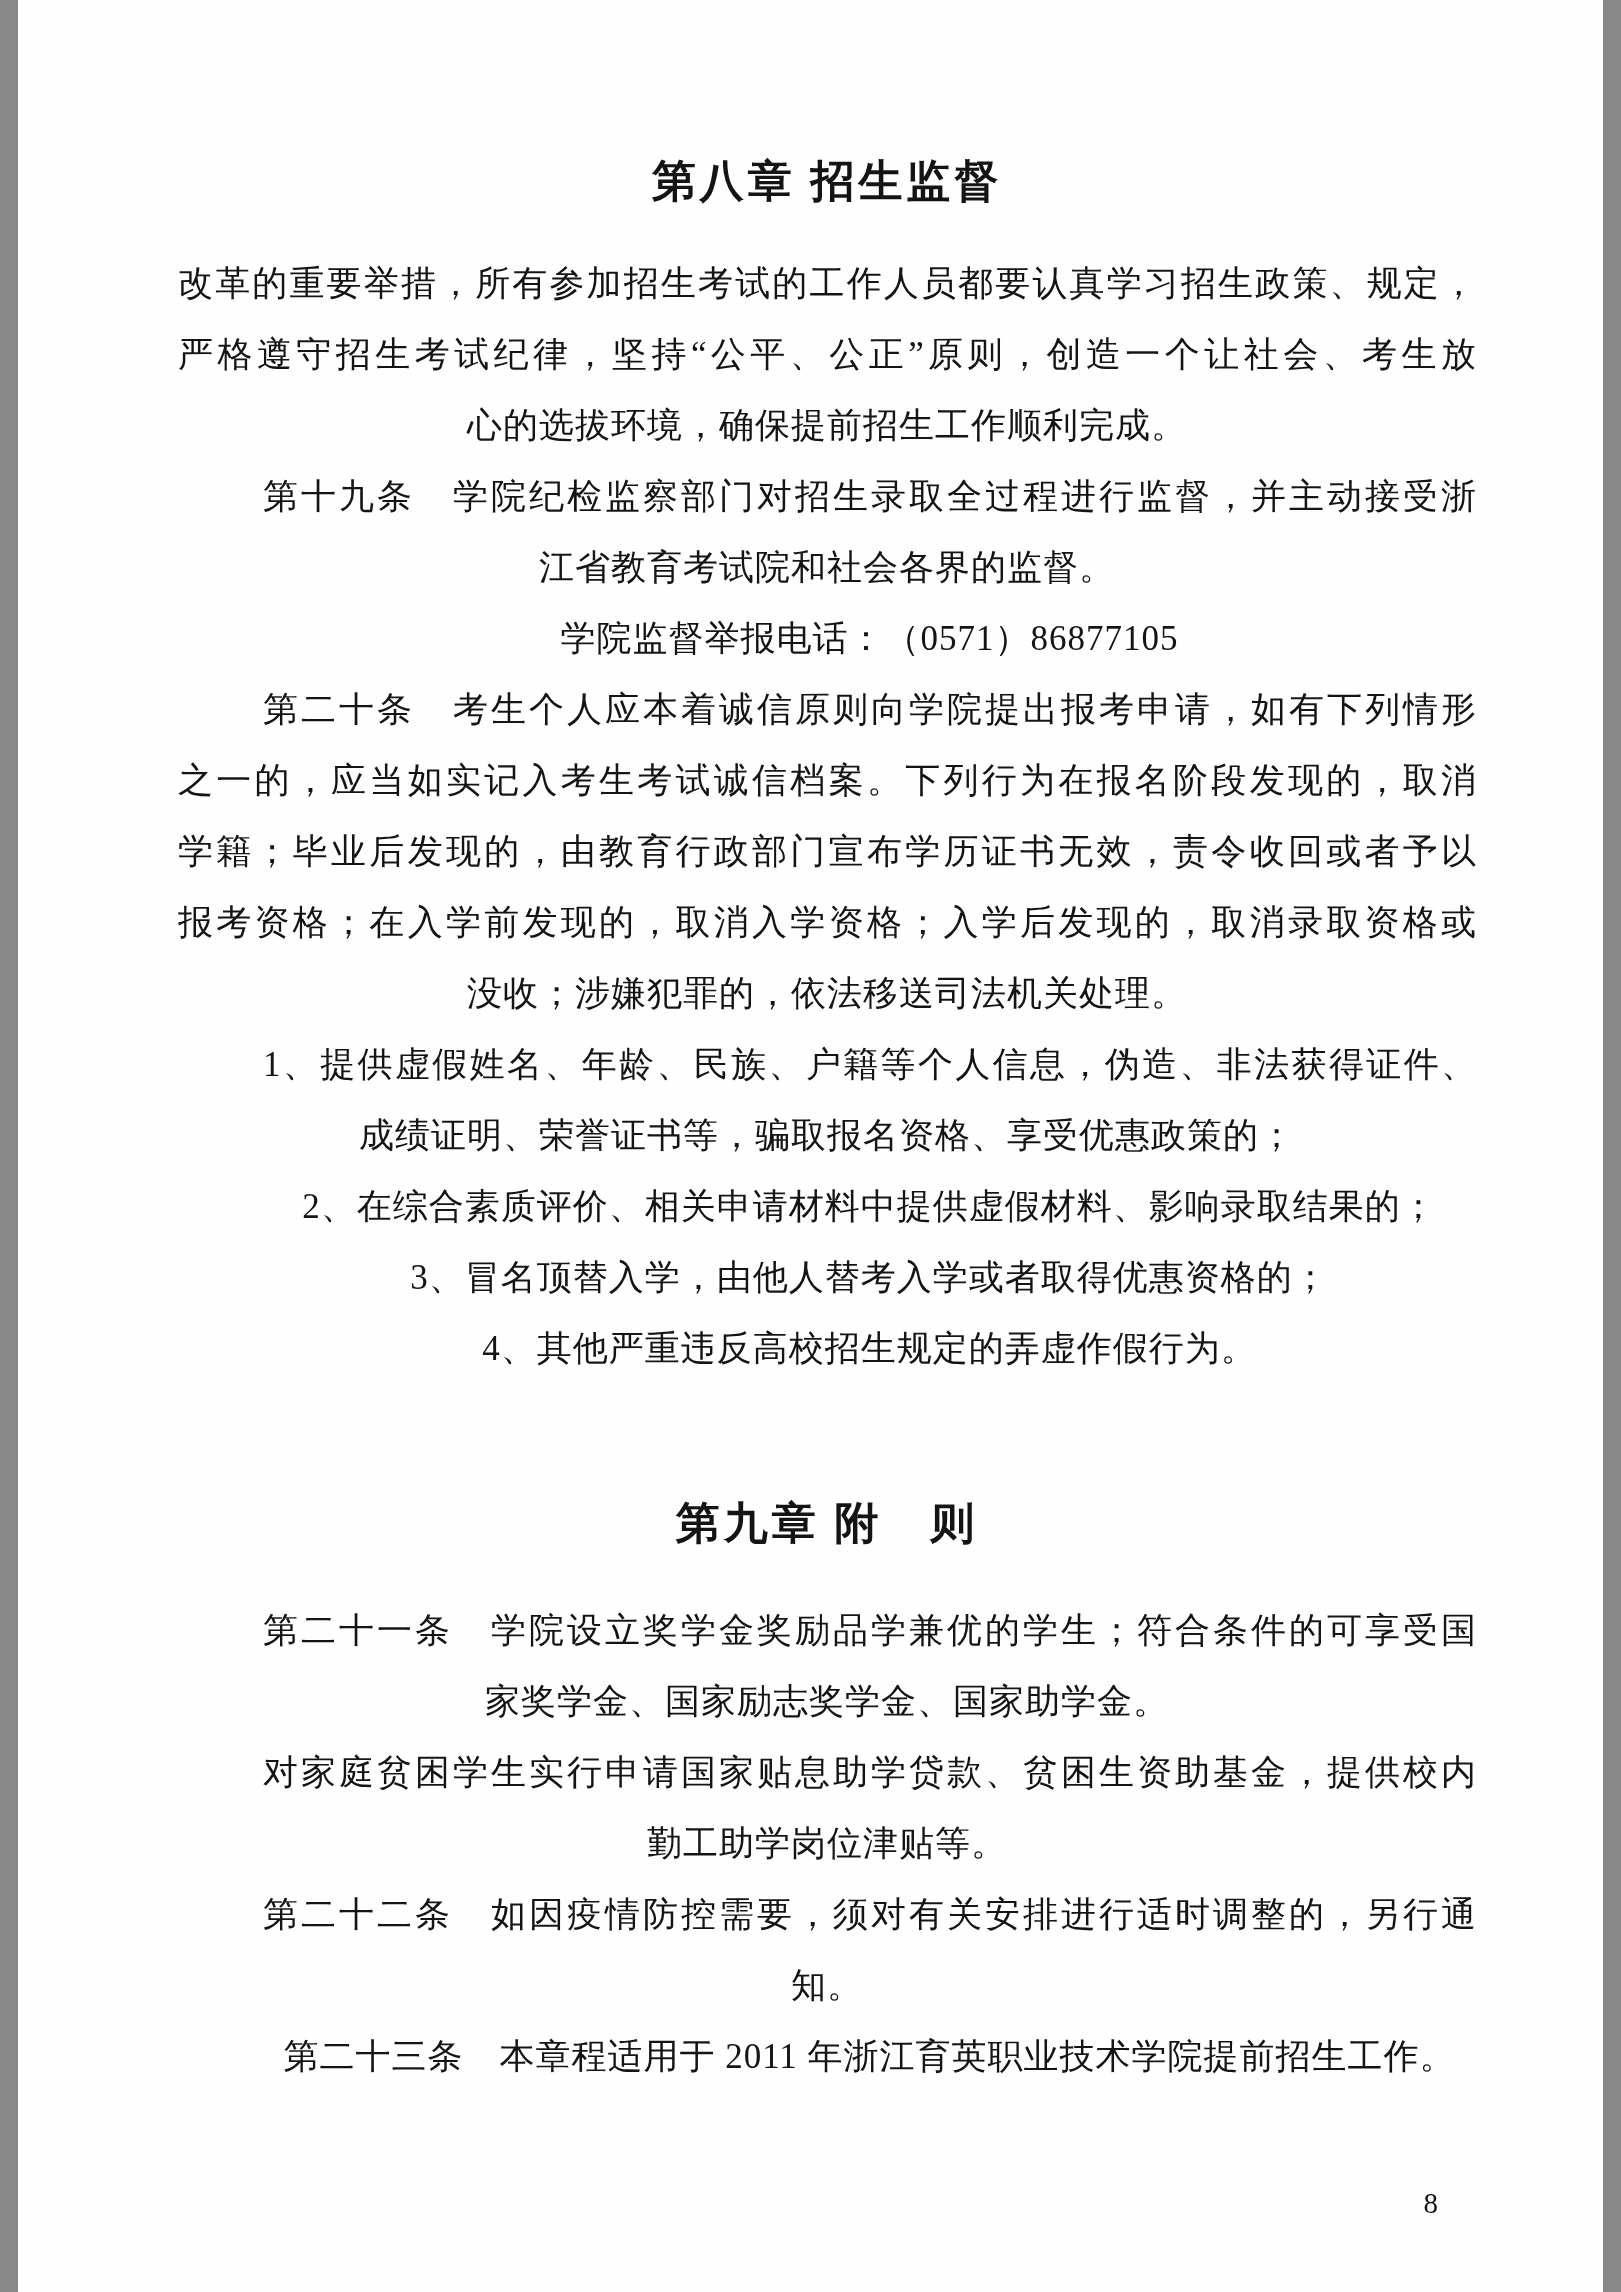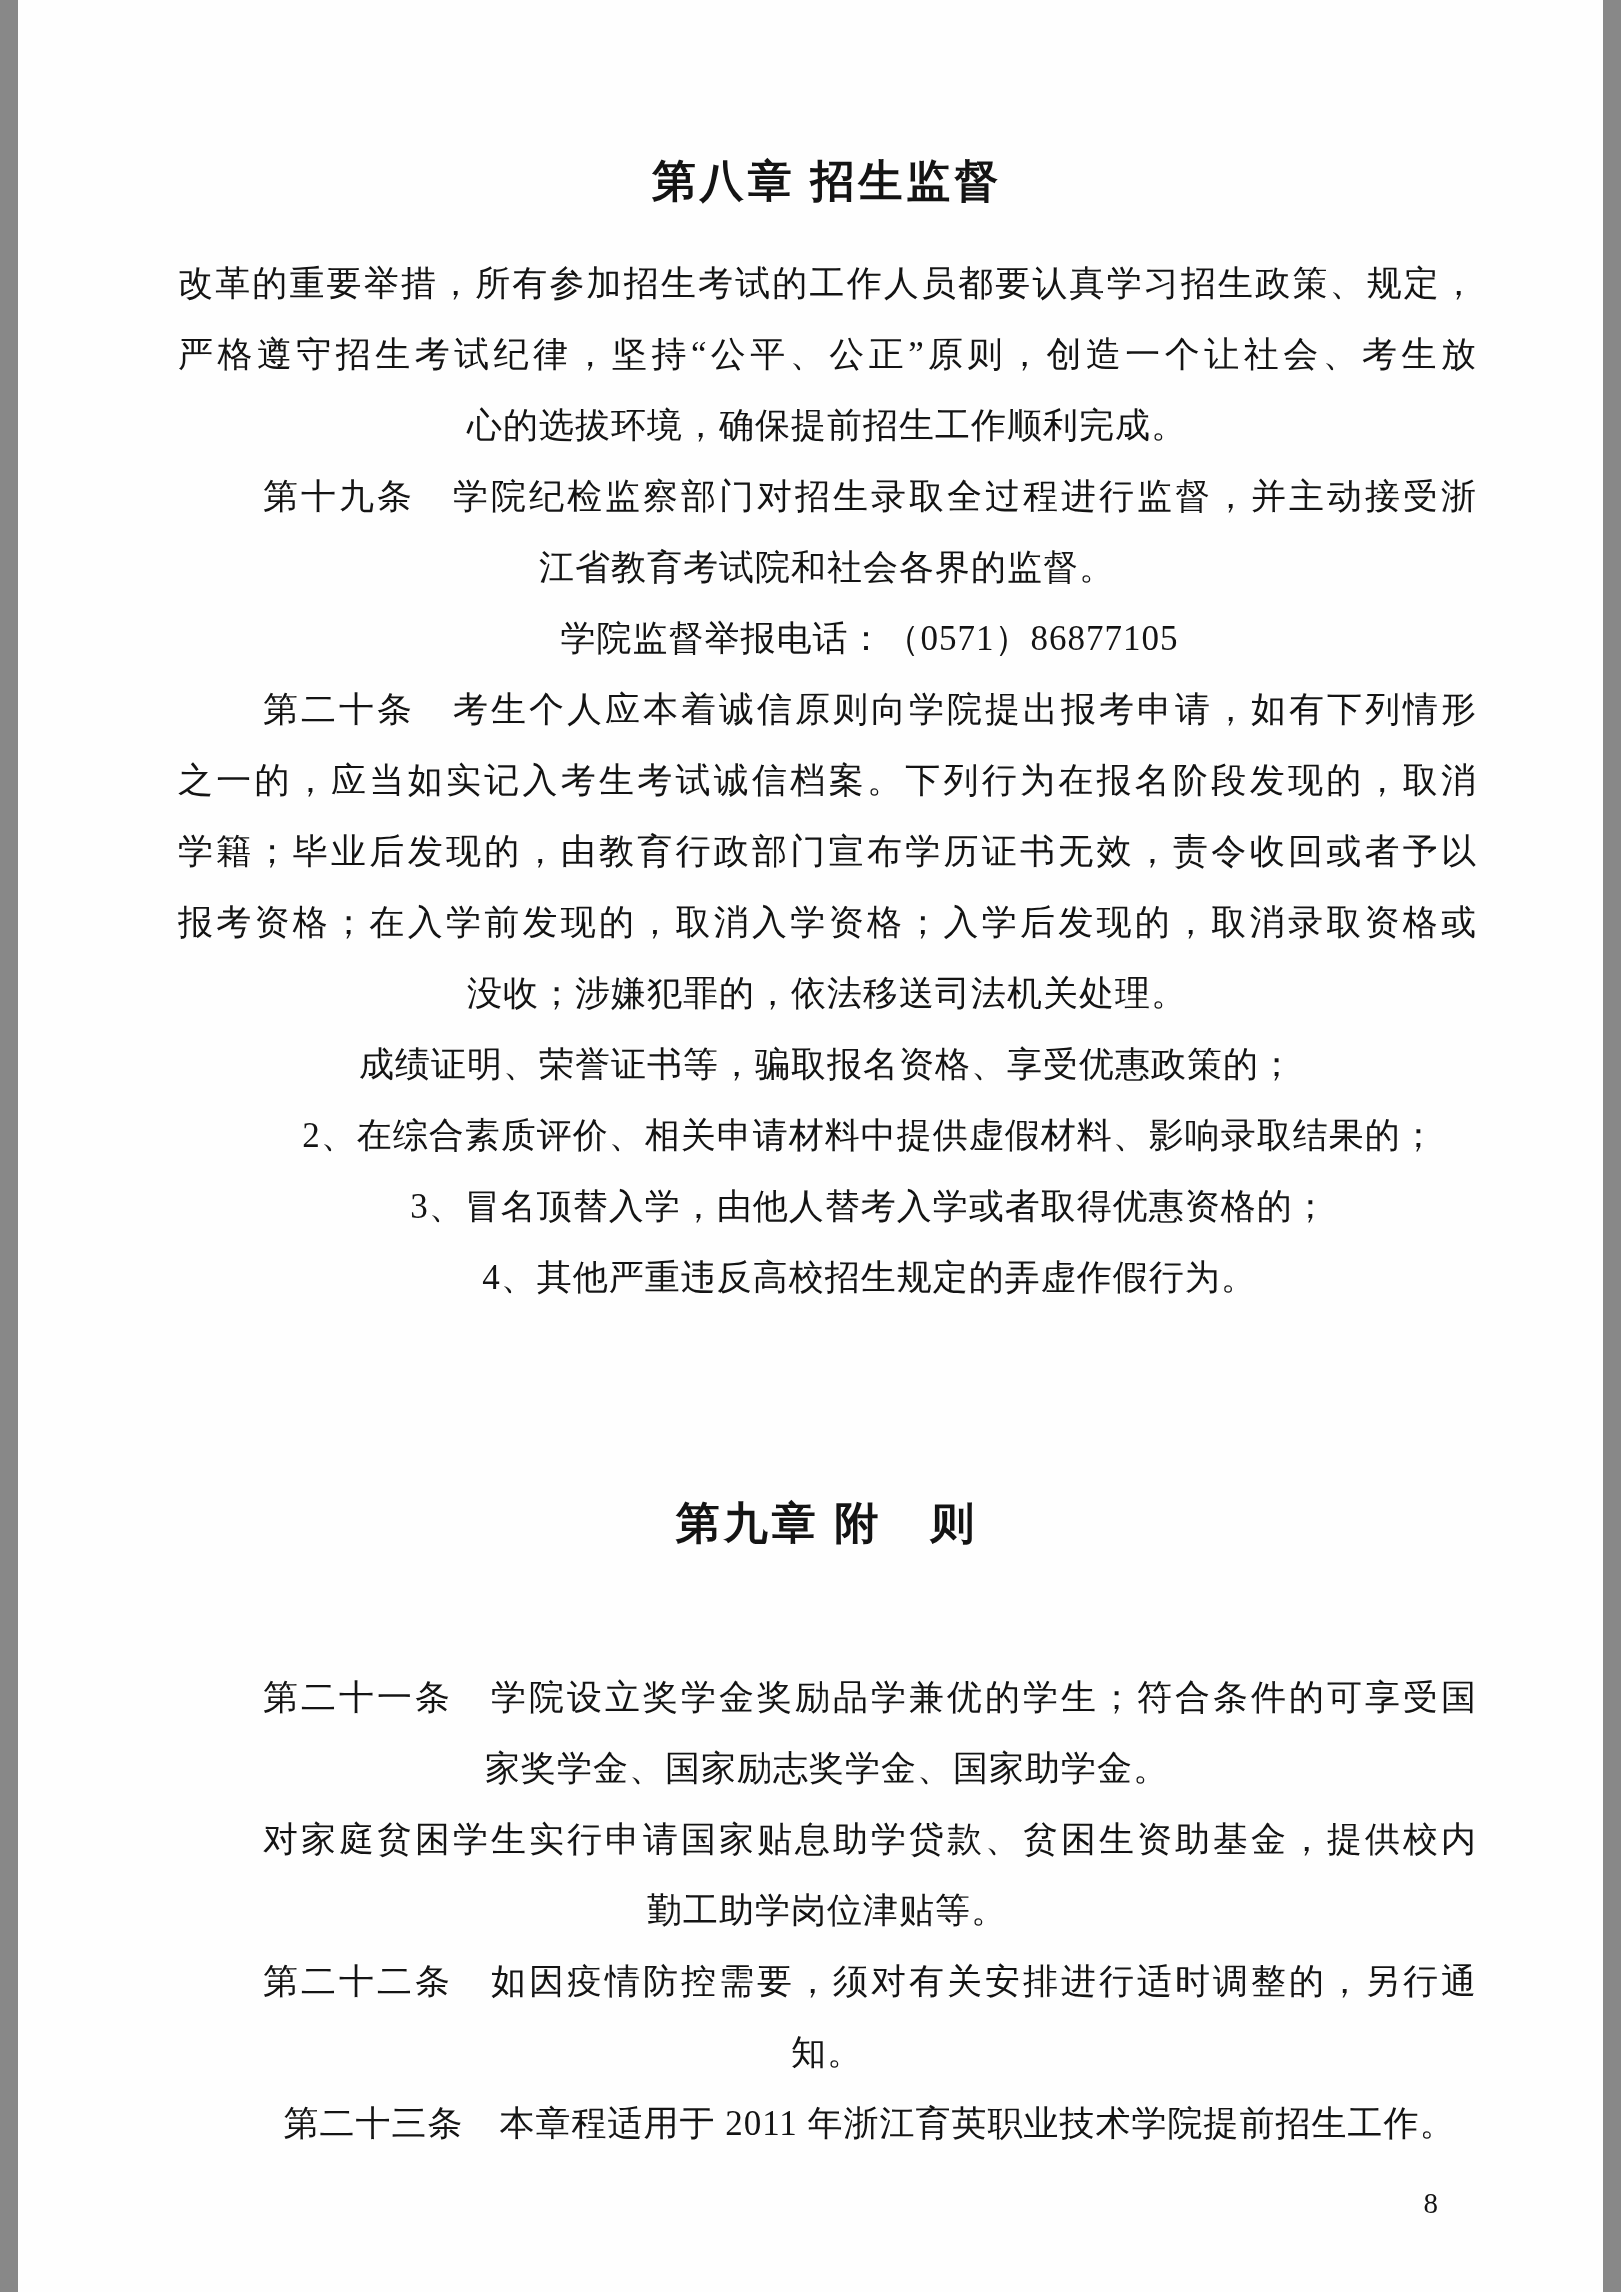--- a/index.html
+++ b/index.html
@@ -30,21 +30,21 @@
     white-space: pre;
   }
   .chap-title.pos-ch8 { top: 152px; }
   .chap-title.pos-ch9 { top: 1494px; }
   .body-block {
     position: absolute;
     left: 160px;
     width: 1298px;
   }
   .body-block.pos-ch8 { top: 248px; }
-  .body-block.pos-ch9 { top: 1662px; }
+  .body-block.pos-ch9 { top: 1595px; }
   .line {
     height: 71px;
     line-height: 71px;
     font-size: 35px;
     text-align: center;
     letter-spacing: 1px;
     white-space: normal;
   }
   .line.indent { padding-left: 85px; }
   .line.justify {
@@ -73,20 +73,21 @@
       <div class="line justify">严格遵守招生考试纪律，坚持“公平、公正”原则，创造一个让社会、考生放</div>
       <div class="line">心的选拔环境，确保提前招生工作顺利完成。</div>
       <div class="line indent justify">第十九条　学院纪检监察部门对招生录取全过程进行监督，并主动接受浙</div>
       <div class="line">江省教育考试院和社会各界的监督。</div>
       <div class="line indent">学院监督举报电话：（0571）86877105</div>
       <div class="line indent justify">第二十条　考生个人应本着诚信原则向学院提出报考申请，如有下列情形</div>
       <div class="line justify">之一的，应当如实记入考生考试诚信档案。下列行为在报名阶段发现的，取消</div>
       <div class="line justify">学籍；毕业后发现的，由教育行政部门宣布学历证书无效，责令收回或者予以</div>
       <div class="line justify">报考资格；在入学前发现的，取消入学资格；入学后发现的，取消录取资格或</div>
       <div class="line">没收；涉嫌犯罪的，依法移送司法机关处理。</div>
+      <div class="line indent justify">1、提供虚假姓名、年龄、民族、户籍等个人信息，伪造、非法获得证件、</div>
       <div class="line">成绩证明、荣誉证书等，骗取报名资格、享受优惠政策的；</div>
       <div class="line indent">2、在综合素质评价、相关申请材料中提供虚假材料、影响录取结果的；</div>
       <div class="line indent">3、冒名顶替入学，由他人替考入学或者取得优惠资格的；</div>
       <div class="line indent">4、其他严重违反高校招生规定的弄虚作假行为。</div>
     </div>
 
   <h2 class="chap-title pos-ch9">第九章 附　则</h2>
 
   <div class="body-block pos-ch9" id="ch9-lines">
       <div class="line indent justify">第二十一条　学院设立奖学金奖励品学兼优的学生；符合条件的可享受国</div>

